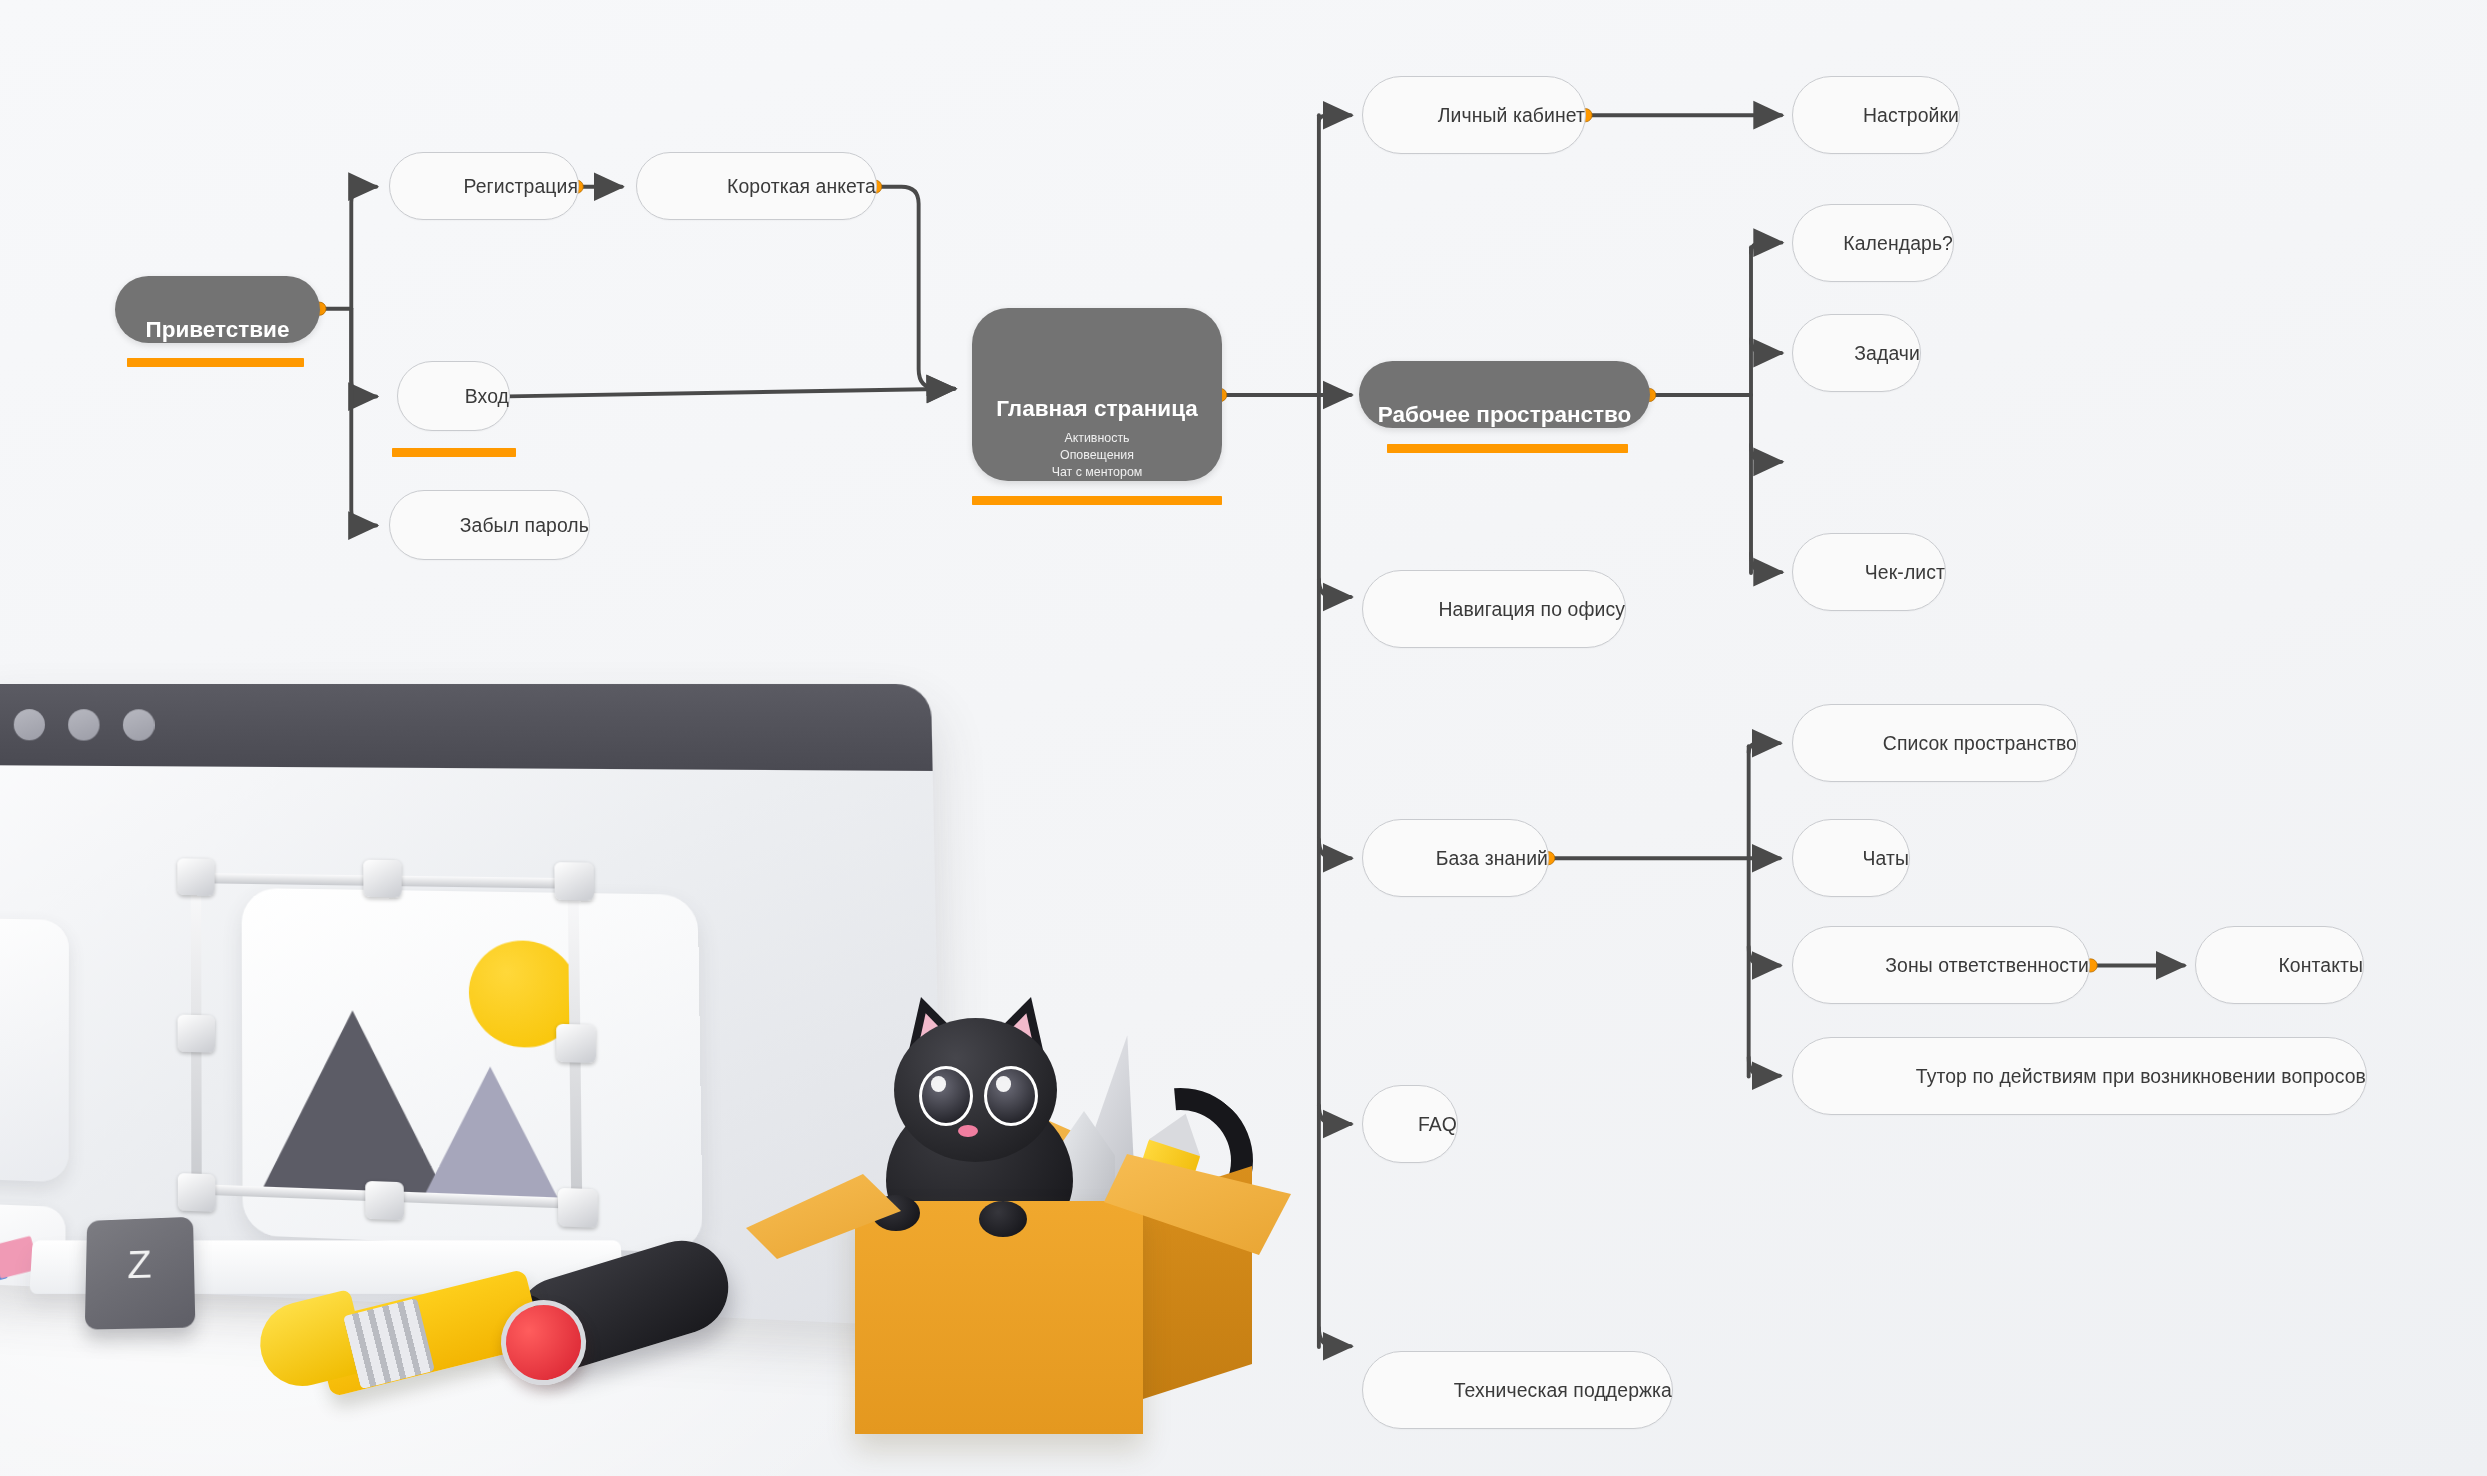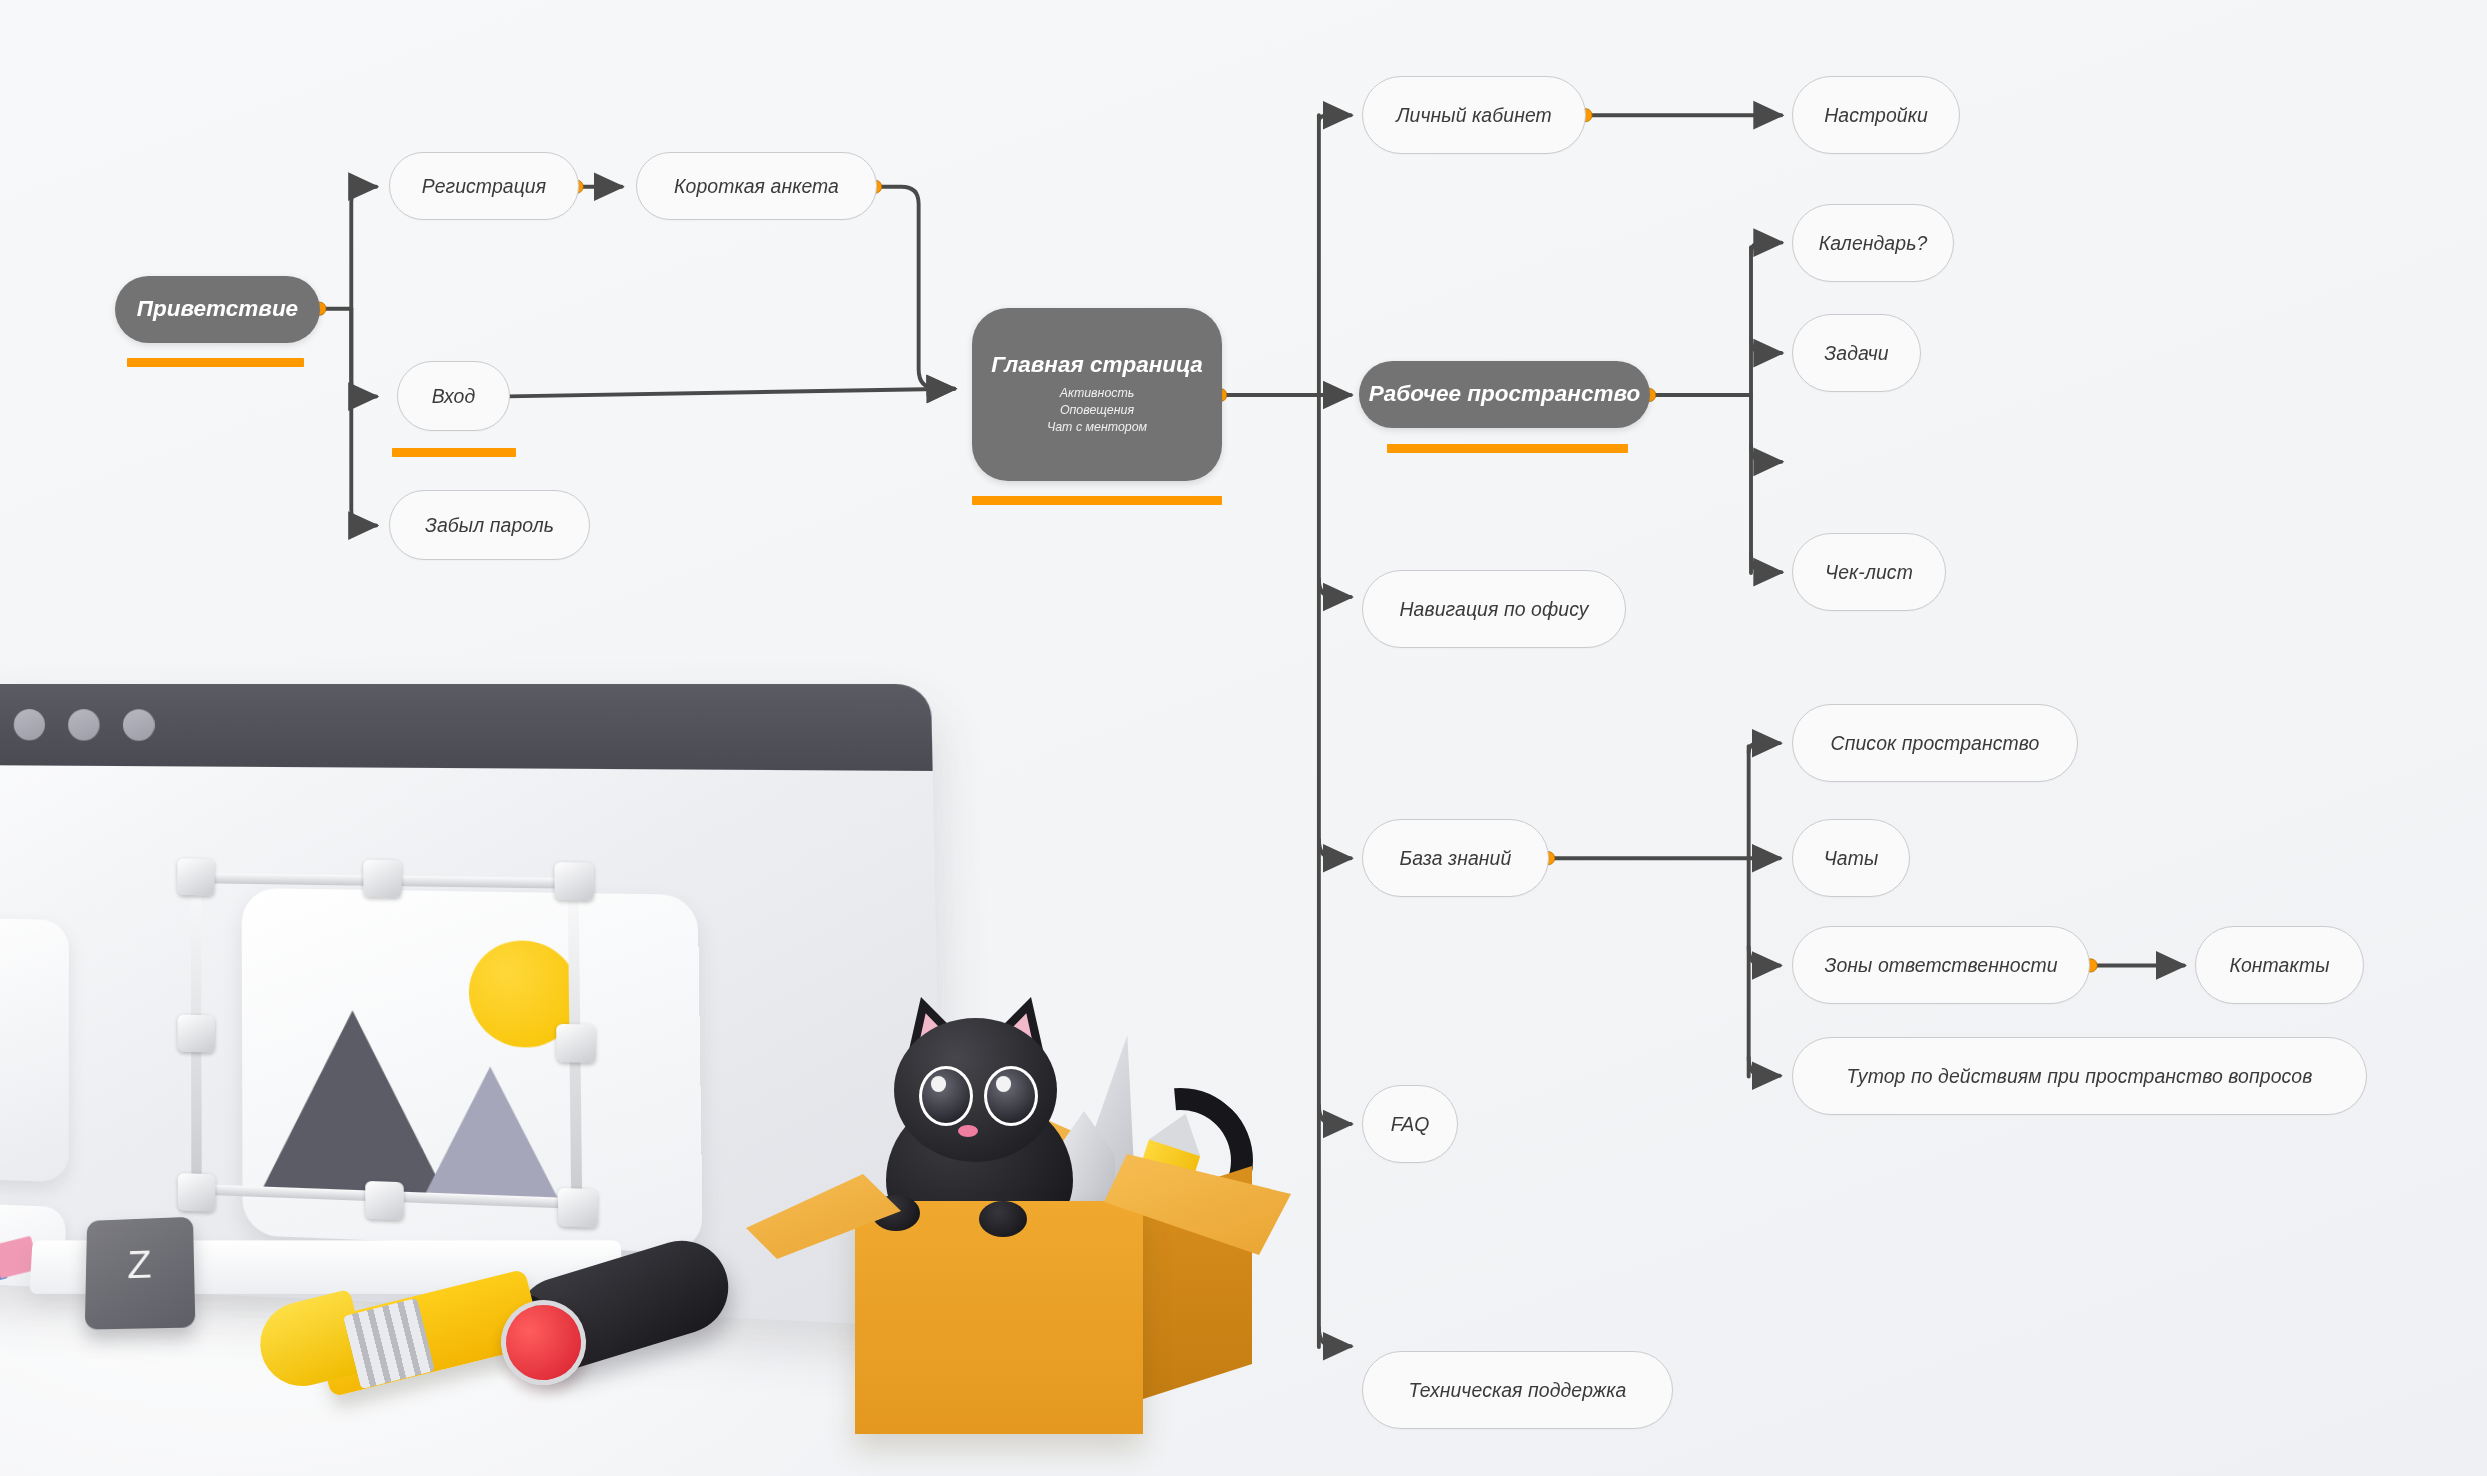--- a/index.html
+++ b/index.html
@@ -24,25 +24,24 @@
   
   #wires{position:absolute;left:0;top:0;width:2487px;height:1477px;}
   .wire{fill:none;stroke:#4a4a4a;stroke-width:5;stroke-linecap:round;stroke-linejoin:round;}
   .dot{fill:#ff9900;}
   .dot-r{stroke:#b36b00;stroke-width:1;}
 
   
   .node{
     position:absolute;
     box-sizing:border-box;
-    display:flex;align-items:center;justify-content:center;
+    display:flex;align-items:center;justify-content:flex-end;
     border-radius:776px;
     text-align:center;
     user-select:none;
-    font-style:italic;
   }
   .node.light{
     background:#fafafa;
     border:1.2px solid #c9cbcf;
     color:#3a3a3a;
     font-size:19.4px;
     letter-spacing:0.1px;
     box-shadow:0 0.8px 1.6px rgba(0,0,0,.035);
   }
   .node.dark{
@@ -481,21 +480,21 @@
 
   <div class="node light" style="left:1792px;top:926px;width:298px;height:78px;">
     <span>Зоны ответственности</span>
   </div>
 
   <div class="node light" style="left:2195px;top:926px;width:169px;height:78px;">
     <span>Контакты</span>
   </div>
 
   <div class="node light" style="left:1792px;top:1037px;width:575px;height:78px;">
-    <span>Тутор по действиям при пространство вопросов</span>
+    <span>Тутор по действиям при возникновении вопросов</span>
   </div>
 
   <div class="node light" style="left:1362px;top:1085px;width:96px;height:78px;">
     <span>FAQ</span>
   </div>
 
   <div class="node light" style="left:1362px;top:1307px;width:311px;height:78px;margin-top:44px;">
     <span>Техническая поддержка</span>
   </div>
 

